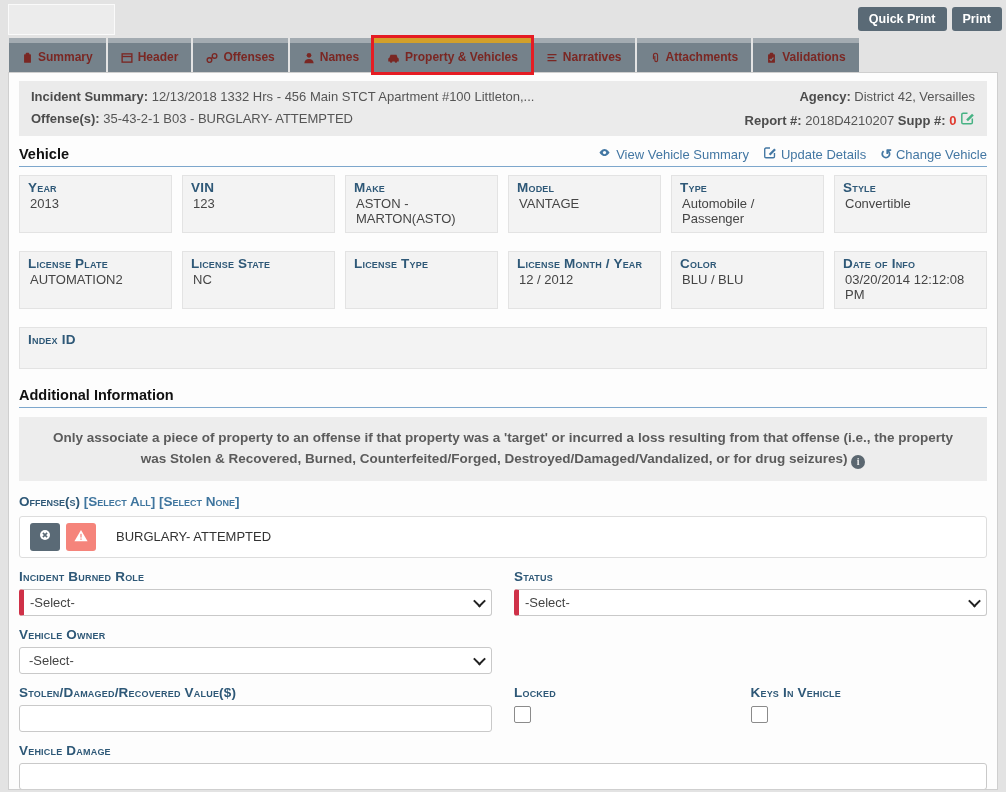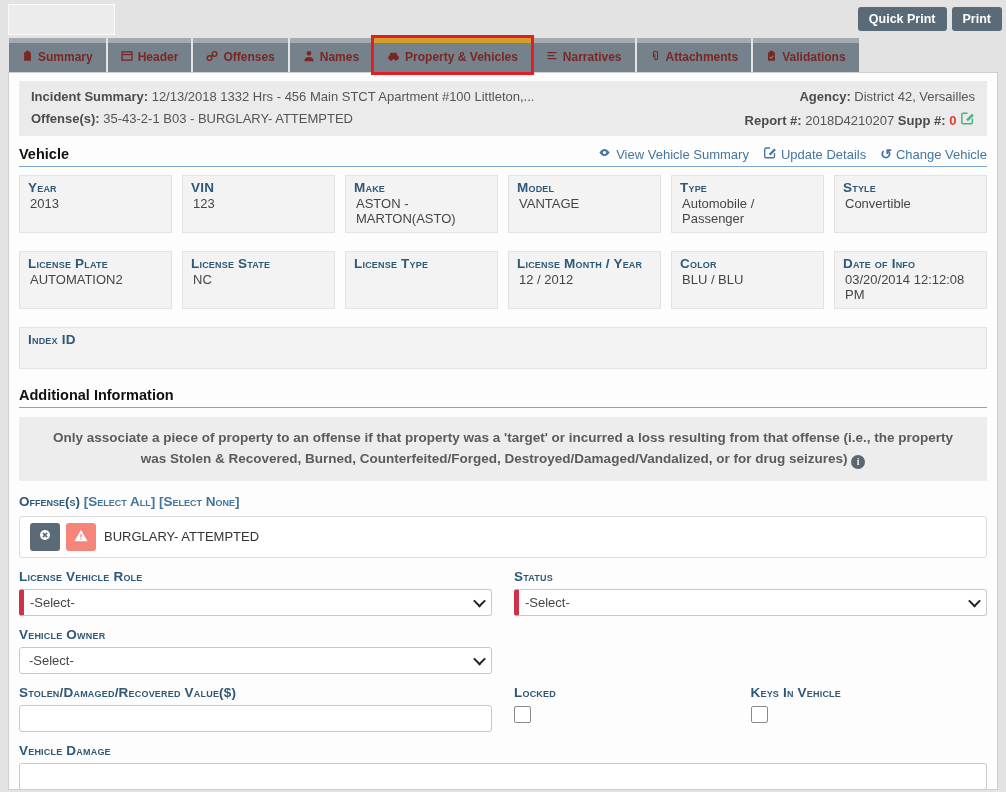--- a/index.html
+++ b/index.html
@@ -15,21 +15,21 @@
   
   .top-strip { position:relative; height:38px; flex:none; }
   .logo-box { position:absolute; left:8px; top:4px; width:107px; height:31px;
     background:#ececec; border:1px solid #fafafa; }
   .print-group { position:absolute; right:4px; top:7px; display:flex; gap:5px; }
   .btn-dark { background:#5a6a76; color:#fff; font-weight:bold; font-size:12.5px;
     border:none; border-radius:3px; padding:5px 11px; cursor:pointer; }
 
   
   .tabs { display:flex; align-items:flex-end; padding-left:9px; flex:none; position:relative; z-index:2; }
-  .tab { display:flex; align-items:flex-start; gap:5px; background:#75828b;
+  .tab { display:flex; align-items:flex-end; gap:5px; background:#75828b;
     border-top:5px solid #a3abb1; color:#7a2723; font-weight:bold; font-size:12px;
     padding:7px 13px 8px; margin-right:2px; cursor:pointer; white-space:nowrap; }
   .tab svg { display:block; }
   .tab.active { border-top-color:#d2a02a; box-shadow:0 0 0 3px #e51c23; position:relative; }
 
   
   .content { flex:1; margin:0 8px 2px; background:#fdfdfd; border:1px solid #cfcfcf;
     padding:8px 10px 6px; overflow:hidden; }
 
   
@@ -66,21 +66,21 @@
   
   .offense-label-row { margin-top:13px; font-variant:small-caps; font-weight:bold; font-size:13.5px; }
   .offense-label-row .lbl { color:#2e5877; }
   .offense-label-row a { color:#3f759e; text-decoration:none; cursor:pointer; }
   .offense-item { border:1px solid #ddd; border-radius:3px; background:#fff;
     margin-top:7px; padding:6px 10px; display:flex; align-items:center; gap:6px; }
   .icon-btn { width:30px; height:28px; border:none; border-radius:3px; display:flex;
     align-items:center; justify-content:center; cursor:pointer; }
   .icon-btn.gear { background:#5a6a76; }
   .icon-btn.warn { background:#f5847b; }
-  .offense-name { font-size:13px; color:#333; margin-left:2px; }
+  .offense-name { font-size:13px; color:#333; margin-left:14px; }
 
   
   .form-two { display:grid; grid-template-columns:1fr 1fr; column-gap:22px; }
   .flabel { font-variant:small-caps; font-weight:bold; color:#2e5877; font-size:13.5px;
     margin:11px 0 5px; letter-spacing:.2px; }
   .select-wrap { position:relative; }
   select { width:100%; height:27px; border:1px solid #c9c9c9; border-radius:3px;
     background:#fff; color:#444; font-size:13px; padding:0 22px 0 9px;
     appearance:none; -webkit-appearance:none; font-family:"Liberation Sans", sans-serif; }
   select.required { border-left:5px solid #cf3148; border-radius:3px; padding-left:6px; }
@@ -318,21 +318,21 @@
               <path d="M8 2L15 14H1z" fill="#fff"></path>
               <rect x="7.35" y="6.2" width="1.3" height="4" fill="#f5847b"></rect>
               <rect x="7.35" y="11.2" width="1.3" height="1.4" fill="#f5847b"></rect>
             </svg></span>
       </button>
       <span class="offense-name">BURGLARY- ATTEMPTED</span>
     </div>
 
     <div class="form-two">
       <div>
-        <div class="flabel">License Vehicle Role</div>
+        <div class="flabel">Incident Burned Role</div>
         <div class="select-wrap">
           <select class="required"><option>-Select-</option></select>
           <span class="chevron"></span>
         </div>
       </div>
       <div>
         <div class="flabel">Status</div>
         <div class="select-wrap">
           <select class="required"><option>-Select-</option></select>
           <span class="chevron"></span>

